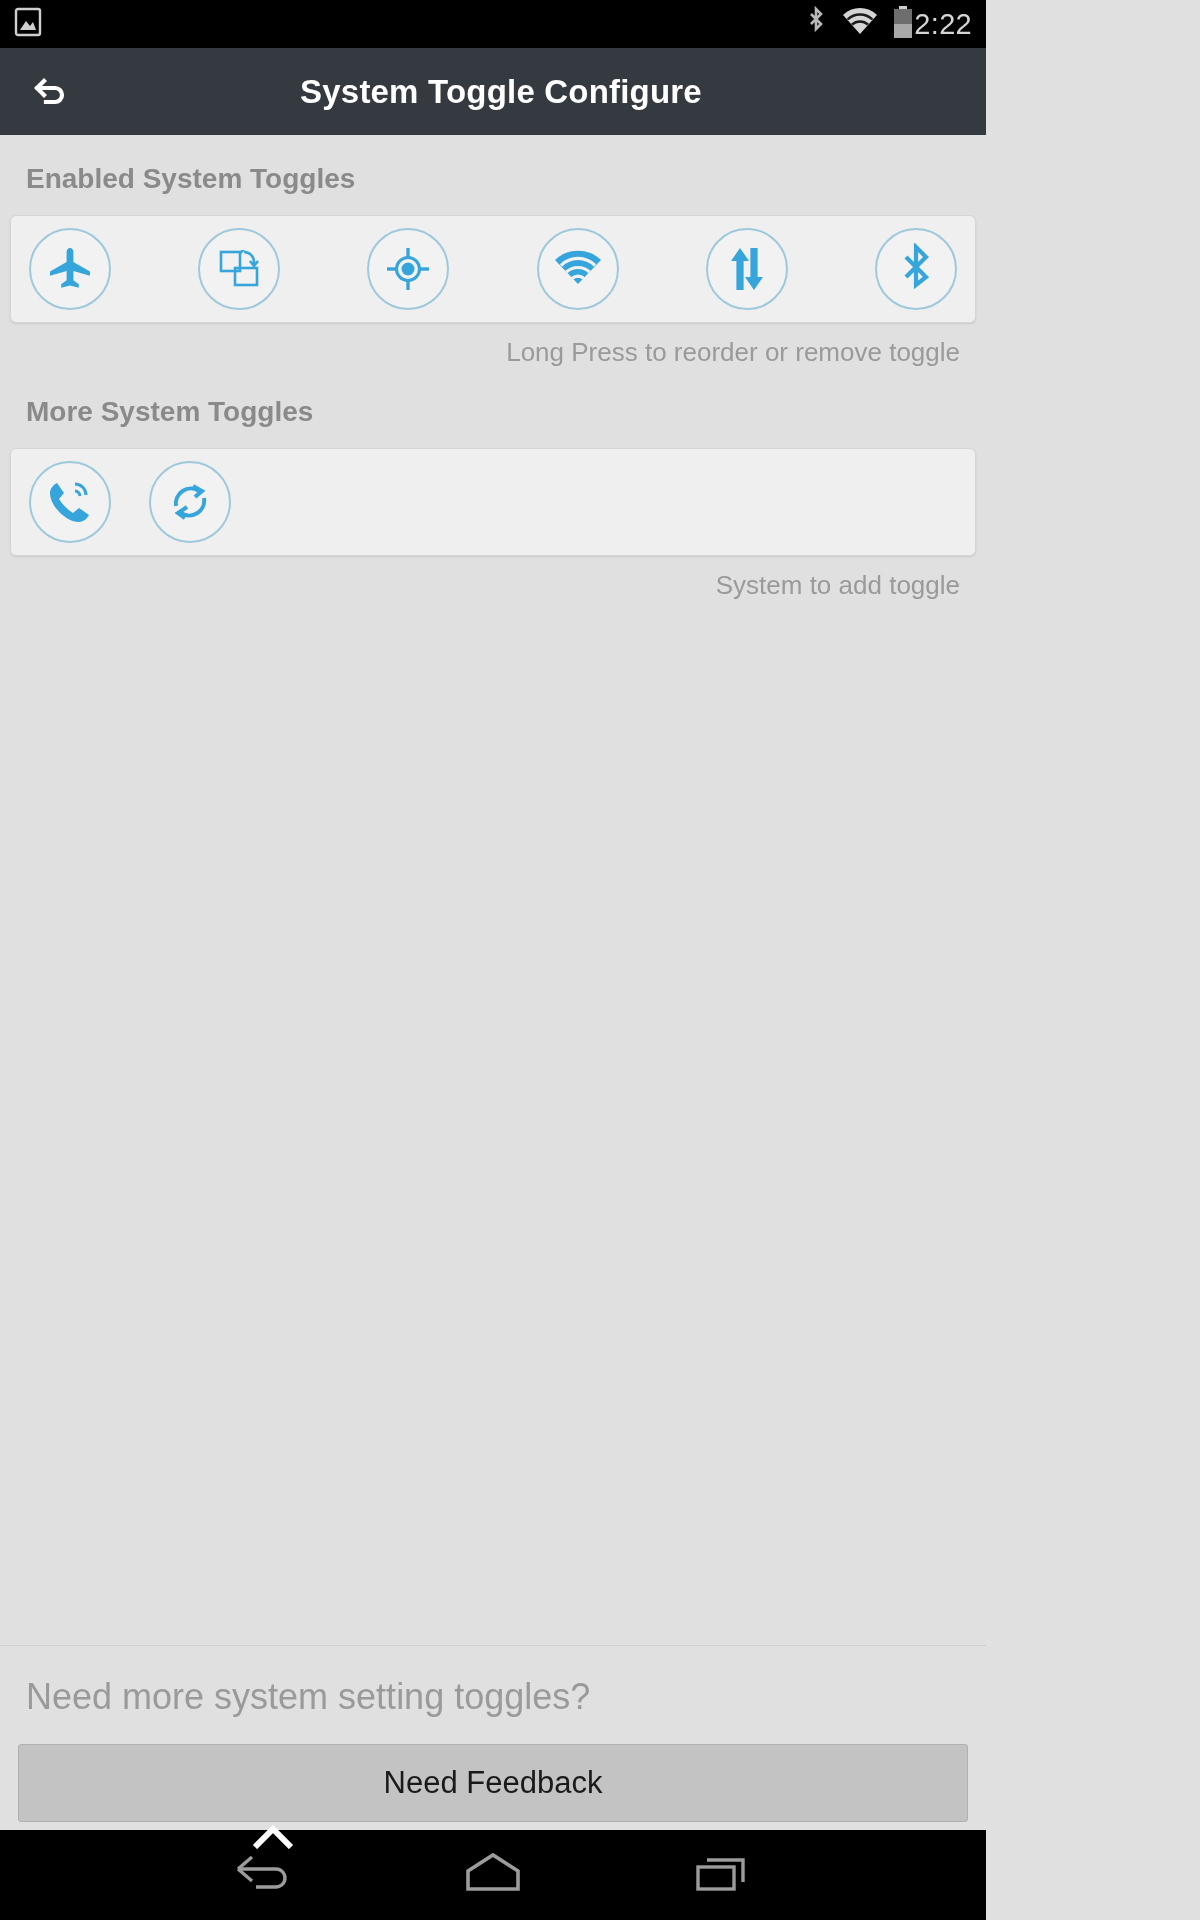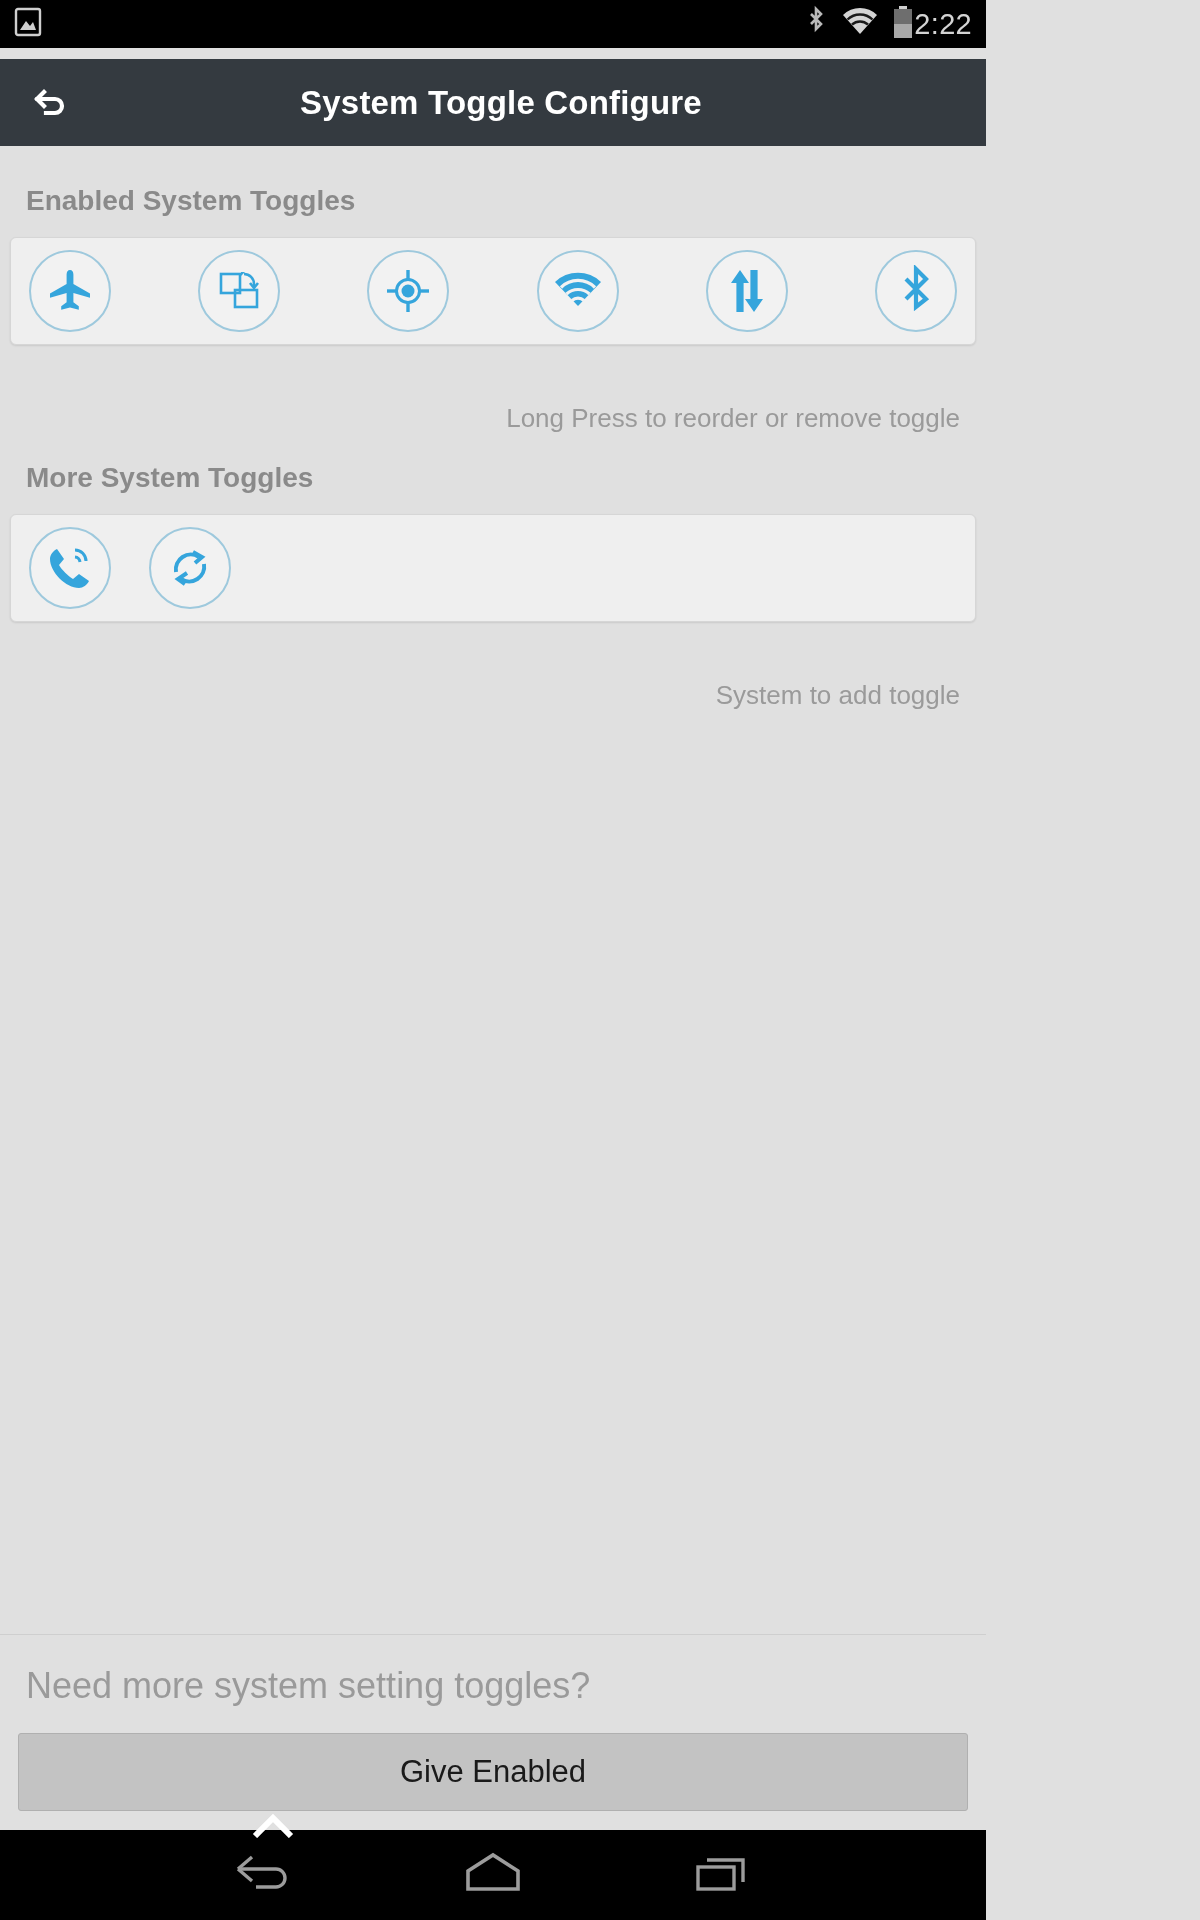--- a/index.html
+++ b/index.html
@@ -2,21 +2,21 @@
 <html><head>
 <meta charset="utf-8">
 <style>
   * { margin:0; padding:0; box-sizing:border-box; }
   html,body { width:1200px; height:1920px; }
   body {
     font-family:"Liberation Sans", sans-serif;
     background:#e0e0e0;
     overflow:hidden;
   }
-  .device { width:986px; height:1920px; display:flex; flex-direction:column; background:#e0e0e0; position:relative;gap:11px; }
+  .device { width:986px; height:1920px; display:flex; flex-direction:column; background:#e0e0e0; position:relative; }
 
   
   .statusbar {
     height:48px; background:#000; display:flex; align-items:center;
     padding:0 14px; flex:0 0 48px;
   }
   .sb-left { display:flex; align-items:center; gap:10px; }
   .sb-right { margin-left:auto; display:flex; align-items:center; gap:13px; }
   .sb-time { color:#d4d4d4; font-size:29px; letter-spacing:.3px; font-family:"Liberation Sans", sans-serif; }
   .sb-icon { display:block; }
@@ -54,21 +54,20 @@
     border:2px solid #9ec9dd;
     background:#f2f2f2;
     display:flex; align-items:center; justify-content:center;
     cursor:pointer; flex:0 0 auto;
   }
   .toggle svg { display:block; }
 
   .hint {
     color:#9a9a9a; font-size:26px; text-align:right;
     padding:14px 26px 0 0;
-    margin-top:44px;
   }
 
   .spacer { flex:1 1 auto; }
 
   
   .footer { flex:0 0 auto; background:#e0e0e0; border-top:1px solid #cfcfcf; }
   .footer-q {
     color:#9a9a9a; font-size:36px; padding:30px 0 26px 26px;
   }
   .feedback-wrap { padding:0 18px 8px 18px; position:relative; }
@@ -244,21 +243,21 @@
     </div>
 
     <div class="hint">System to add toggle</div>
 
     <div class="spacer"></div>
 
     <div class="footer">
       <div class="footer-q">Need more system setting toggles?</div>
       <div class="feedback-wrap">
         <div class="feedback-btn">
-          <span>Give Enabled</span>
+          <span>Need Feedback</span>
           <span class="caret-up">
             <svg width="44" height="24" viewBox="0 0 44 24">
               <path d="M4 22 L22 4 L40 22" fill="none" stroke="#ffffff" stroke-width="6" stroke-linejoin="miter"></path>
             </svg>
           </span>
         </div>
       </div>
     </div>
 
   </div>

